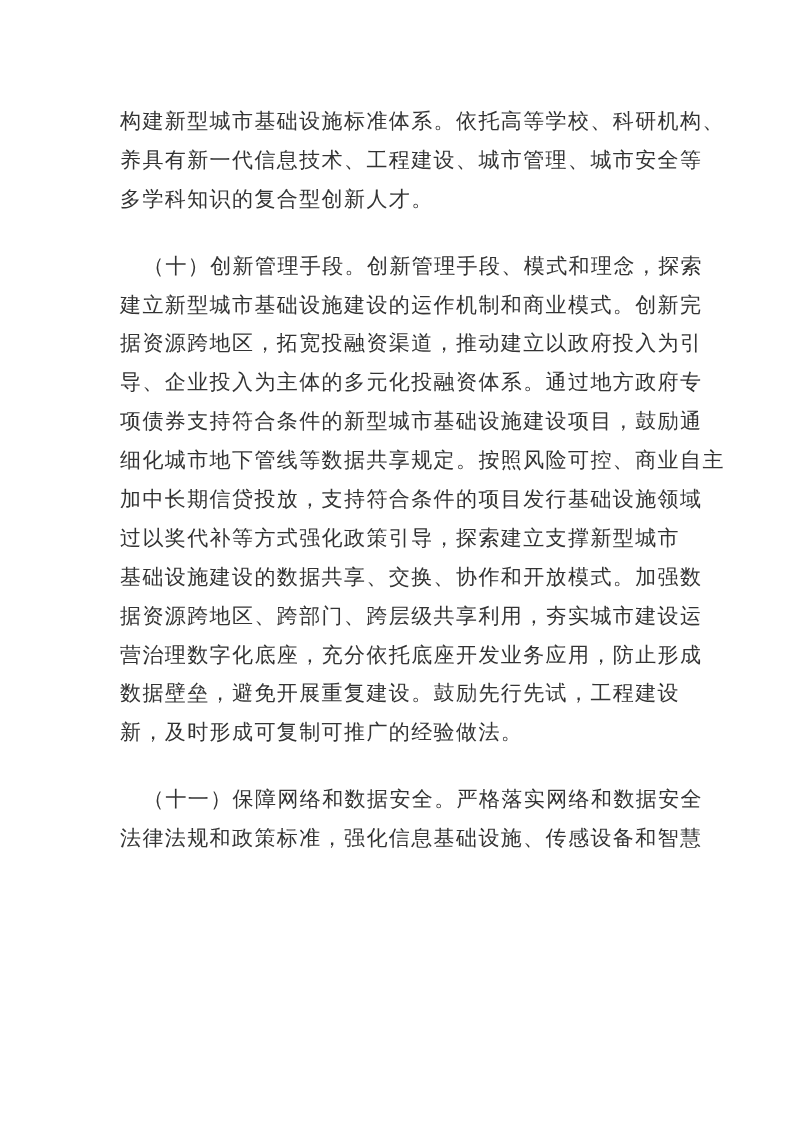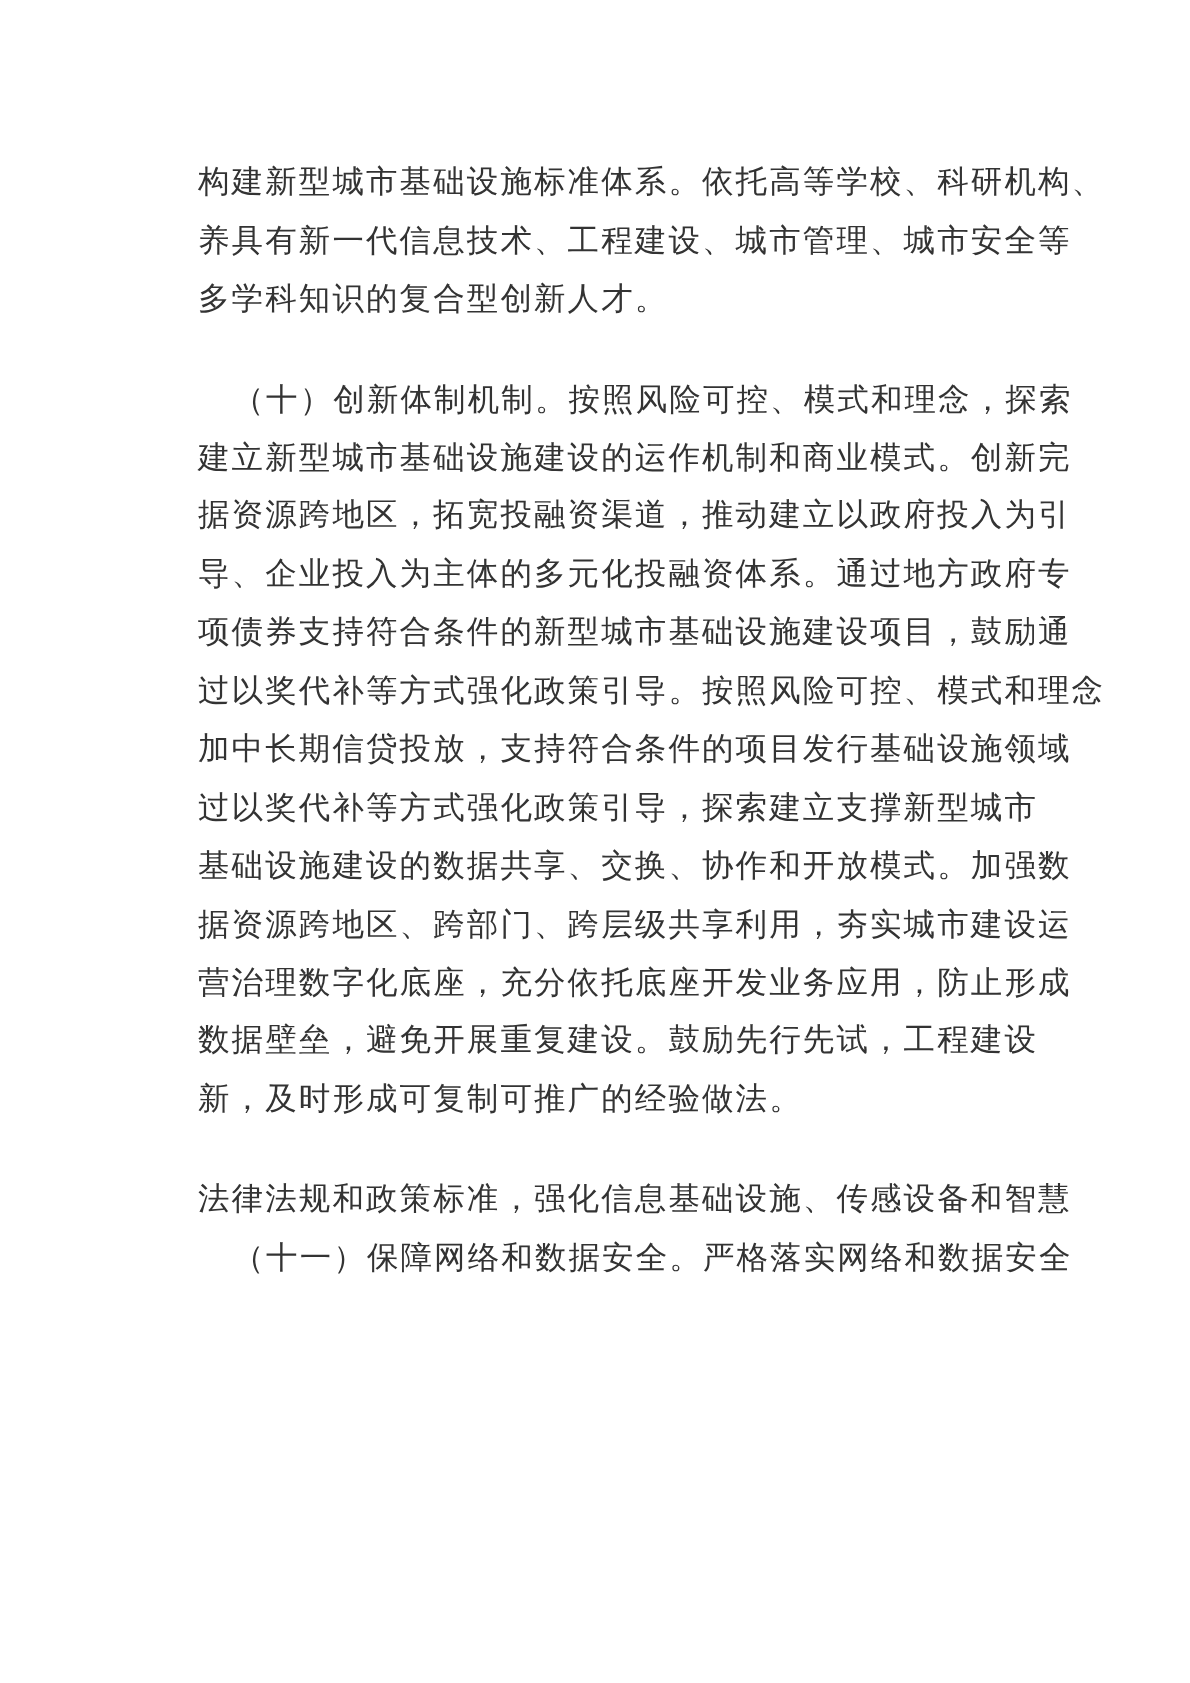--- a/index.html
+++ b/index.html
@@ -10,21 +10,21 @@
     body {
       width: 793px;
       height: 1122px;
       position: relative;
       overflow: hidden;
       font-family: "DejaVu Serif", "Liberation Serif", serif;
       color: #333333;
     }
     .page {
       position: absolute;
-      left: 132px;
+      left: 120px;
       top: 102px;
       width: 556px;
       font-family: Liberation Serif, serif;
     }
     .para {
       margin: 0;
       padding: 0;
     }
     .line {
       display: block;
@@ -48,35 +48,35 @@
 
   <div class="para">
     <span class="line">构建新型城市基础设施标准体系。依托高等学校、科研机构、</span>
     <span class="line">养具有新一代信息技术、工程建设、城市管理、城市安全等</span>
     <span class="line">多学科知识的复合型创新人才。</span>
   </div>
 
   <div class="gap"></div>
 
   <div class="para">
-    <span class="line indent">（十）创新体制机制。按照风险可控、模式和理念，探索</span>
+    <span class="line indent">（十）创新管理手段。创新管理手段、模式和理念，探索</span>
     <span class="line">建立新型城市基础设施建设的运作机制和商业模式。创新完</span>
     <span class="line">据资源跨地区，拓宽投融资渠道，推动建立以政府投入为引</span>
     <span class="line">导、企业投入为主体的多元化投融资体系。通过地方政府专</span>
     <span class="line">项债券支持符合条件的新型城市基础设施建设项目，鼓励通</span>
-    <span class="line">过以奖代补等方式强化政策引导。按照风险可控、模式和理念</span>
+    <span class="line">细化城市地下管线等数据共享规定。按照风险可控、商业自主</span>
     <span class="line">加中长期信贷投放，支持符合条件的项目发行基础设施领域</span>
     <span class="line">过以奖代补等方式强化政策引导，探索建立支撑新型城市</span>
     <span class="line">基础设施建设的数据共享、交换、协作和开放模式。加强数</span>
     <span class="line">据资源跨地区、跨部门、跨层级共享利用，夯实城市建设运</span>
     <span class="line">营治理数字化底座，充分依托底座开发业务应用，防止形成</span>
     <span class="line">数据壁垒，避免开展重复建设。鼓励先行先试，工程建设</span>
     <span class="line">新，及时形成可复制可推广的经验做法。</span>
   </div>
 
   <div class="gap"></div>
 
   <div class="para">
+    <span class="line indent">（十一）保障网络和数据安全。严格落实网络和数据安全</span>
     <span class="line">法律法规和政策标准，强化信息基础设施、传感设备和智慧</span>
-    <span class="line indent">（十一）保障网络和数据安全。严格落实网络和数据安全</span>
   </div>
 
 </div>
 
 </body></html>

